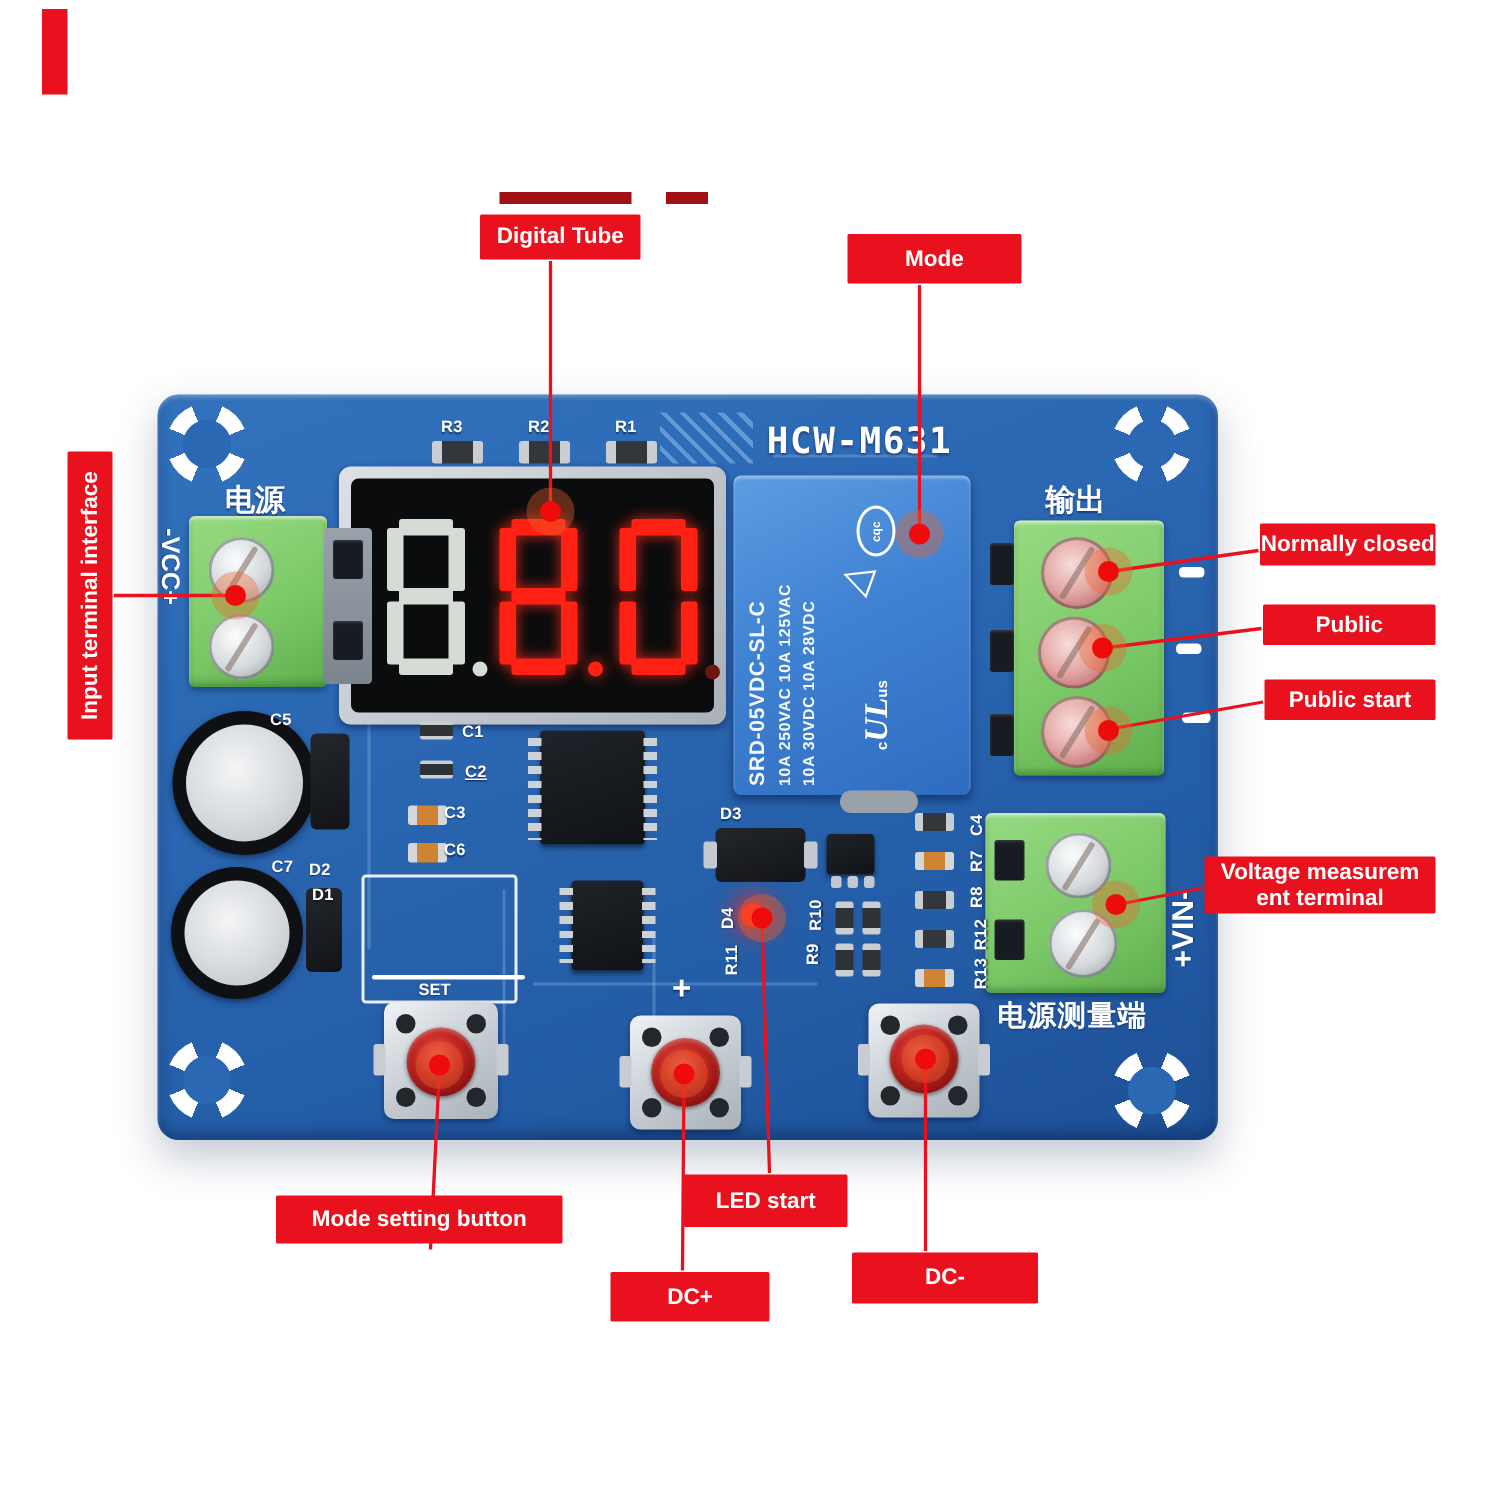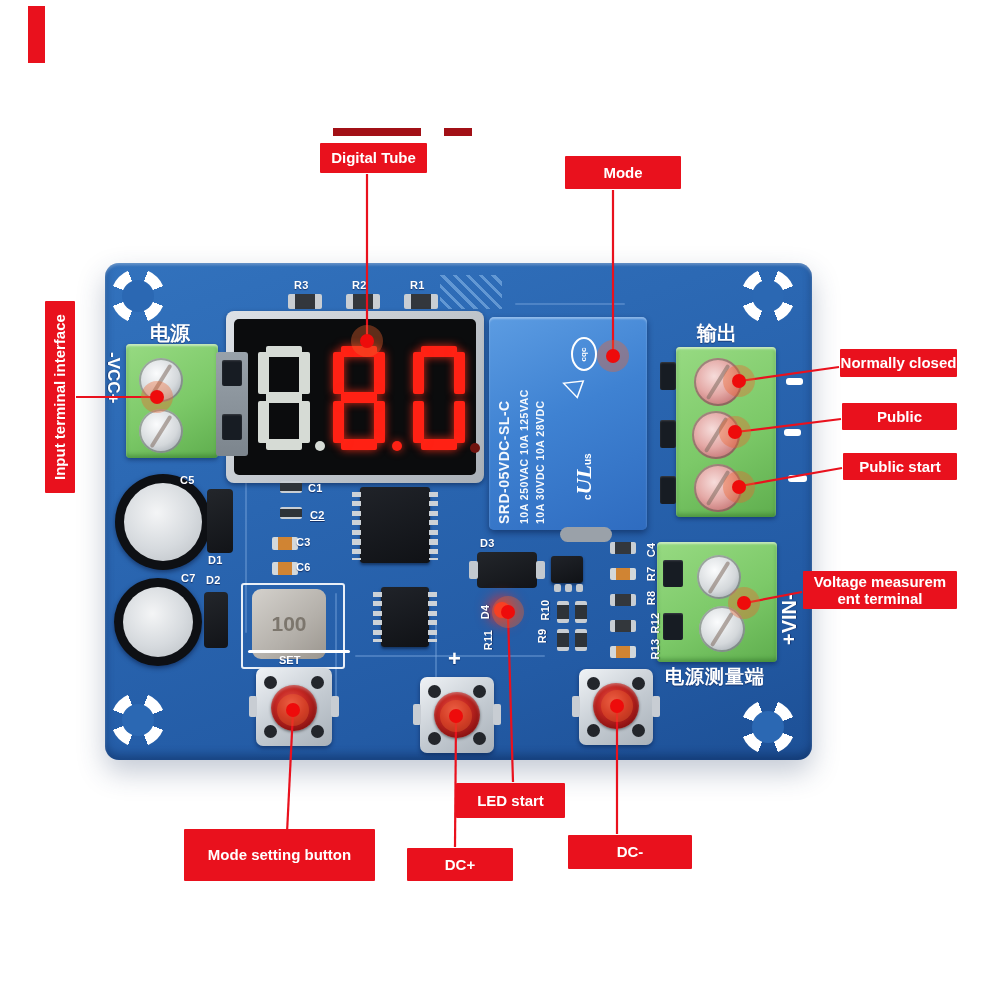--- a/index.html
+++ b/index.html
@@ -123,20 +123,21 @@
   <div class="fid" style="left:741px;top:269px;">
       <div class="fid-in"></div>
     </div>
   <div class="fid" style="left:111px;top:693px;">
       <div class="fid-in"></div>
     </div>
   <div class="fid" style="left:741px;top:700px;">
       <div class="fid-in"></div>
     </div>
 
+  <div class="board-title">HCW-M631</div>
 
   <div class="smd smd-d" style="left:288px;top:294px;width:34px;height:15px;"></div>
   <div class="smd smd-d" style="left:346px;top:294px;width:34px;height:15px;"></div>
   <div class="smd smd-d" style="left:404px;top:294px;width:34px;height:15px;"></div>
 
   <div class="display-frame"></div>
   <div class="display-glass"></div>
   <div id="display-area">
       <div class="seg" style="left: 266px; top: 346px; width: 36px; height: 11px; background: rgb(214, 219, 213); box-shadow: none;"></div>
       <div class="seg" style="left: 299px; top: 352px; width: 11px; height: 42px; background: rgb(214, 219, 213); box-shadow: none;"></div>
@@ -215,23 +216,20 @@
 
   <div class="diode-big" style="left:207px;top:489px;width:26px;height:64px;"></div>
   <div class="diode-big" style="left:204px;top:592px;width:24px;height:56px;"></div>
 
   <div class="smd smd-k" style="left:280px;top:481px;width:22px;height:12px;"></div>
   <div class="smd smd-k" style="left:280px;top:507px;width:22px;height:12px;"></div>
   <div class="smd smd-r" style="left:272px;top:537px;width:26px;height:13px;"></div>
   <div class="smd smd-r" style="left:272px;top:562px;width:26px;height:13px;"></div>
 
   <div class="inductor-bracket"></div>
-  <div class="inductor">
-      <span>100</span>
-    </div>
 
   <div class="ic" style="left:360px;top:487px;width:70px;height:76px;"></div>
   <div class="pins-v" style="left:352px;top:492px;height:68px;"></div>
   <div class="pins-v" style="left:429px;top:492px;height:68px;"></div>
   <div class="ic" style="left:381px;top:587px;width:48px;height:60px;"></div>
   <div class="pins-v" style="left:373px;top:592px;height:50px;"></div>
   <div class="pins-v" style="left:428px;top:592px;height:50px;"></div>
 
   <div class="diode-big" style="left:477px;top:552px;width:60px;height:36px;"></div>
   <div class="smd" style="left:469px;top:561px;width:9px;height:18px;background:#c3c9cf;"></div>
@@ -252,21 +250,21 @@
   <div class="smd smd-r" style="left:610px;top:646px;width:26px;height:12px;"></div>
 
   <div class="led" style="left:494px;top:602px;"></div>
 
   <div id="components">
       <span class="comp-label" style="left: 294px; top: 279px;">R3</span>
       <span class="comp-label" style="left: 352px; top: 279px;">R2</span>
       <span class="comp-label" style="left: 410px; top: 279px;">R1</span>
       <span class="comp-label" style="left: 180px; top: 474px;">C5</span>
       <span class="comp-label" style="left: 181px; top: 572px;">C7</span>
-      <span class="comp-label" style="left: 208px; top: 554px;">D1</span>
+      <span class="comp-label" style="left: 208px; top: 591px;">D1</span>
       <span class="comp-label" style="left: 206px; top: 574px;">D2</span>
       <span class="comp-label" style="left: 308px; top: 482px;">C1</span>
       <span class="comp-label" style="left: 310px; top: 509px; text-decoration: underline;">C2</span>
       <span class="comp-label" style="left: 296px; top: 536px;">C3</span>
       <span class="comp-label" style="left: 296px; top: 561px;">C6</span>
       <span class="comp-label" style="left: 480px; top: 537px;">D3</span>
       <span class="comp-label" style="left: 478px; top: 606px; transform: rotate(-90deg);">D4</span>
       <span class="comp-label" style="left: 478px; top: 634px; transform: rotate(-90deg);">R11</span>
       <span class="comp-label" style="left: 534px; top: 604px; transform: rotate(-90deg);">R10</span>
       <span class="comp-label" style="left: 535px; top: 630px; transform: rotate(-90deg);">R9</span>
@@ -347,19 +345,19 @@
     </svg>
   <div id="annotations">
       <div class="ann-box" style="left: 320px; top: 143px; width: 107px; height: 30px;">Digital Tube</div>
       <div class="ann-box" style="left: 565px; top: 156px; width: 116px; height: 33px;">Mode</div>
       <div class="ann-box ann-vertical" style="left: 45px; top: 301px; width: 30px; height: 192px;">Input terminal interface</div>
       <div class="ann-box" style="left: 840px; top: 349px; width: 117px; height: 28px;">Normally closed</div>
       <div class="ann-box" style="left: 842px; top: 403px; width: 115px; height: 27px;">Public</div>
       <div class="ann-box" style="left: 843px; top: 453px; width: 114px; height: 27px;">Public start</div>
       <div class="ann-box" style="left: 803px; top: 571px; width: 154px; height: 38px;">Voltage measurem
 ent terminal</div>
-      <div class="ann-box" style="left: 184px; top: 829px; width: 191px; height: 52px;">Mode setting button</div>
+      <div class="ann-box" style="left: 184px; top: 797px; width: 191px; height: 32px;">Mode setting button</div>
       <div class="ann-box" style="left: 407px; top: 848px; width: 106px; height: 33px;">DC+</div>
       <div class="ann-box" style="left: 456px; top: 783px; width: 109px; height: 35px;">LED start</div>
       <div class="ann-box" style="left: 568px; top: 835px; width: 124px; height: 34px;">DC-</div>
     </div>
 
 </div>
 
 </body></html>

